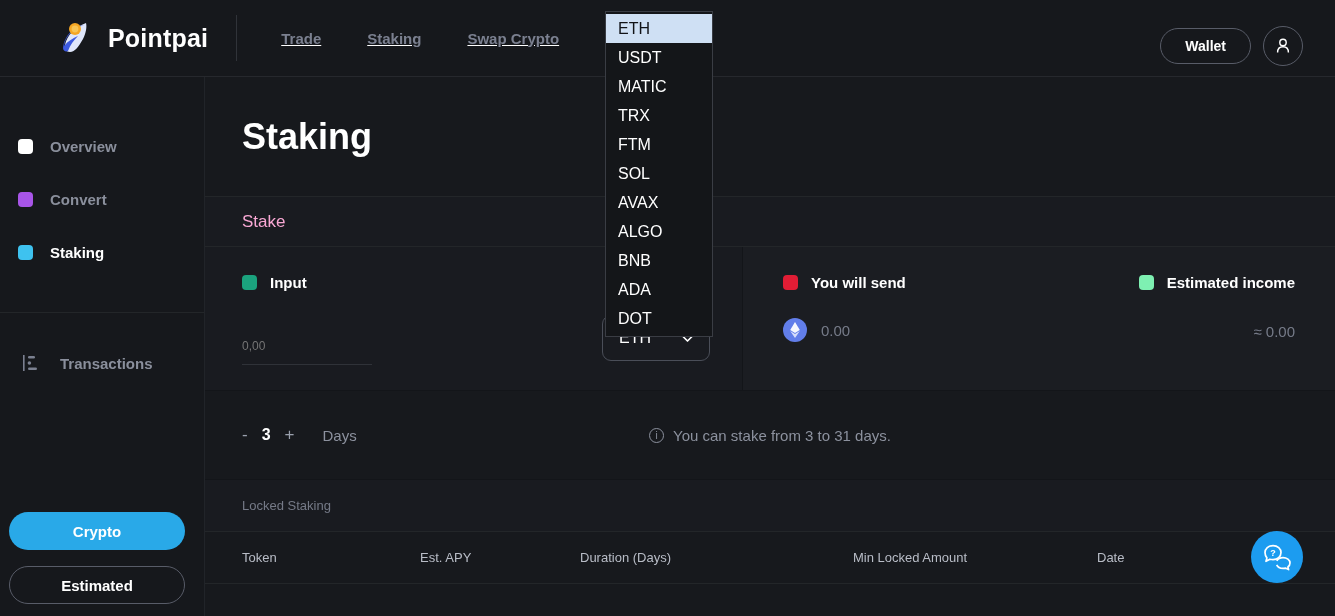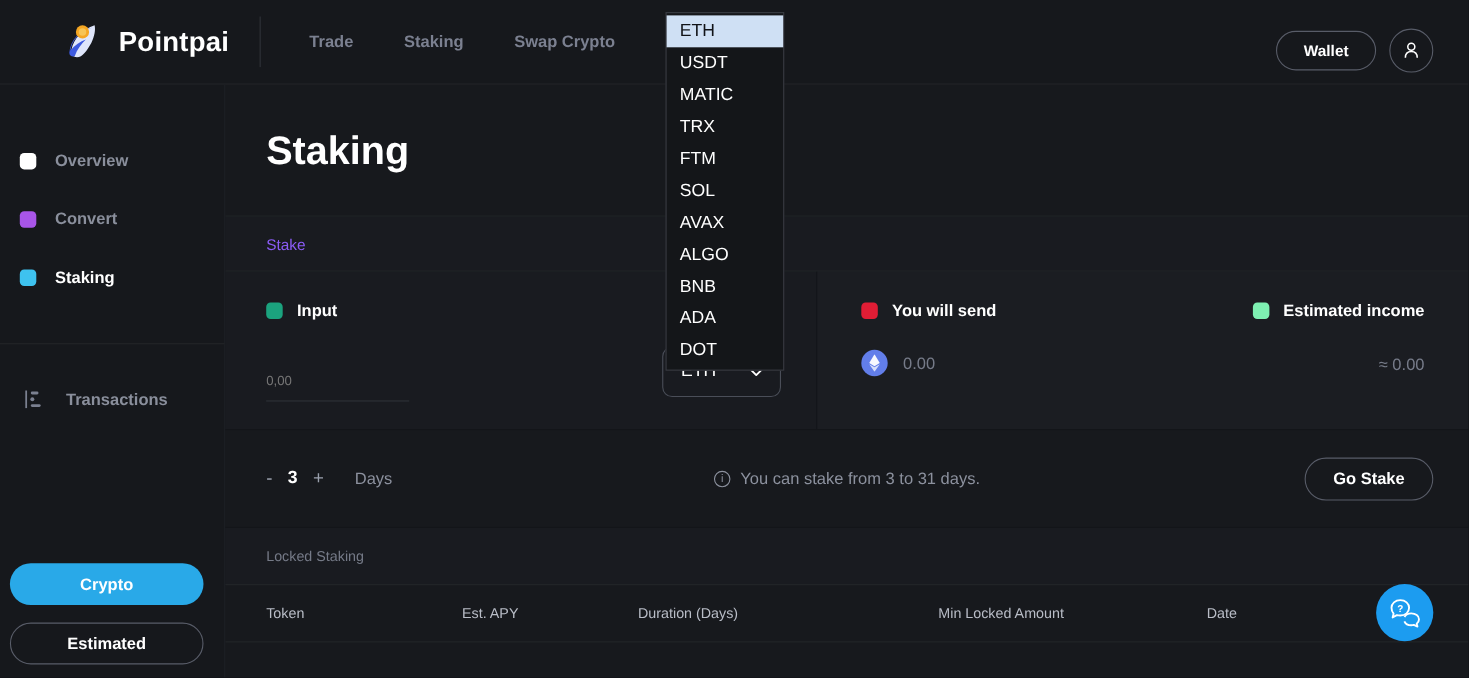--- a/index.html
+++ b/index.html
@@ -23,21 +23,21 @@
   .logo-wrap { position: relative; width: 38px; height: 38px; }
   .logo-feather {
     position: absolute; left: 4px; top: 3px; width: 30px; height: 32px;
   }
   .brand-name {
     font-size: 25px; font-weight: bold; letter-spacing: .2px; color: #ffffff;
   }
   .head-divider {
     width: 1px; height: 46px; background: #303339; margin-left: 28px;
   }
-  .nav { display: flex; align-items: center; gap: 46px; margin-left: 44px; }
+  .nav { display: flex; align-items: center; gap: 46px; margin-left: 44px; text-decoration: underline; }
   .nav-item {
     font-size: 15px; font-weight: bold; color: #7b8090; cursor: pointer;
     white-space: nowrap;
   }
   .head-right {
     position: absolute; right: 32px; top: 0; height: 91px;
     display: flex; align-items: center; gap: 12px;
   }
   .wallet-btn {
     border: 1px solid #585c68; border-radius: 20px;
@@ -92,21 +92,21 @@
   .title-bar {
     height: 120px; display: flex; align-items: center; padding-left: 37px;
     border-bottom: 1px solid #232629;
   }
   .page-title { font-size: 36px; font-weight: bold; color: #fff; }
 
   .section-head {
     height: 50px; display: flex; align-items: center; padding-left: 37px;
     border-bottom: 1px solid #232629; background: #191b20;
   }
-  .section-head-label { font-size: 14px; color: #8b5cf6; }
+  .section-head-label { font-size: 17px; color: #f9a8d4; }
 
   .stake-row { display: flex; height: 143px; }
   .card-left {
     width: 538px; background: #191b20; border-right: 1px solid #131519;
     position: relative; padding: 27px 32px 0 37px;
   }
   .card-right {
     flex: 1; background: #1b1d22; position: relative; padding: 27px 40px 0 40px;
   }
   .card-labels { display: flex; justify-content: space-between; align-items: center; }
@@ -328,21 +328,20 @@
       <div class="stepper">
         <button class="step-btn">-</button>
         <span class="step-val">3</span>
         <button class="step-btn">+</button>
         <span class="step-unit">Days</span>
       </div>
       <div class="hint">
         <span class="info-ic">i</span>
         <span>You can stake from 3 to 31 days.</span>
       </div>
-      <button class="go-stake">Go Stake</button>
     </div>
 
     <div class="locked-head">
       <span class="locked-label">Locked Staking</span>
     </div>
 
     <div class="tbl-head">
       <span class="th" style="left:37px">Token</span>
       <span class="th" style="left:215px">Est. APY</span>
       <span class="th" style="left:375px">Duration (Days)</span>

